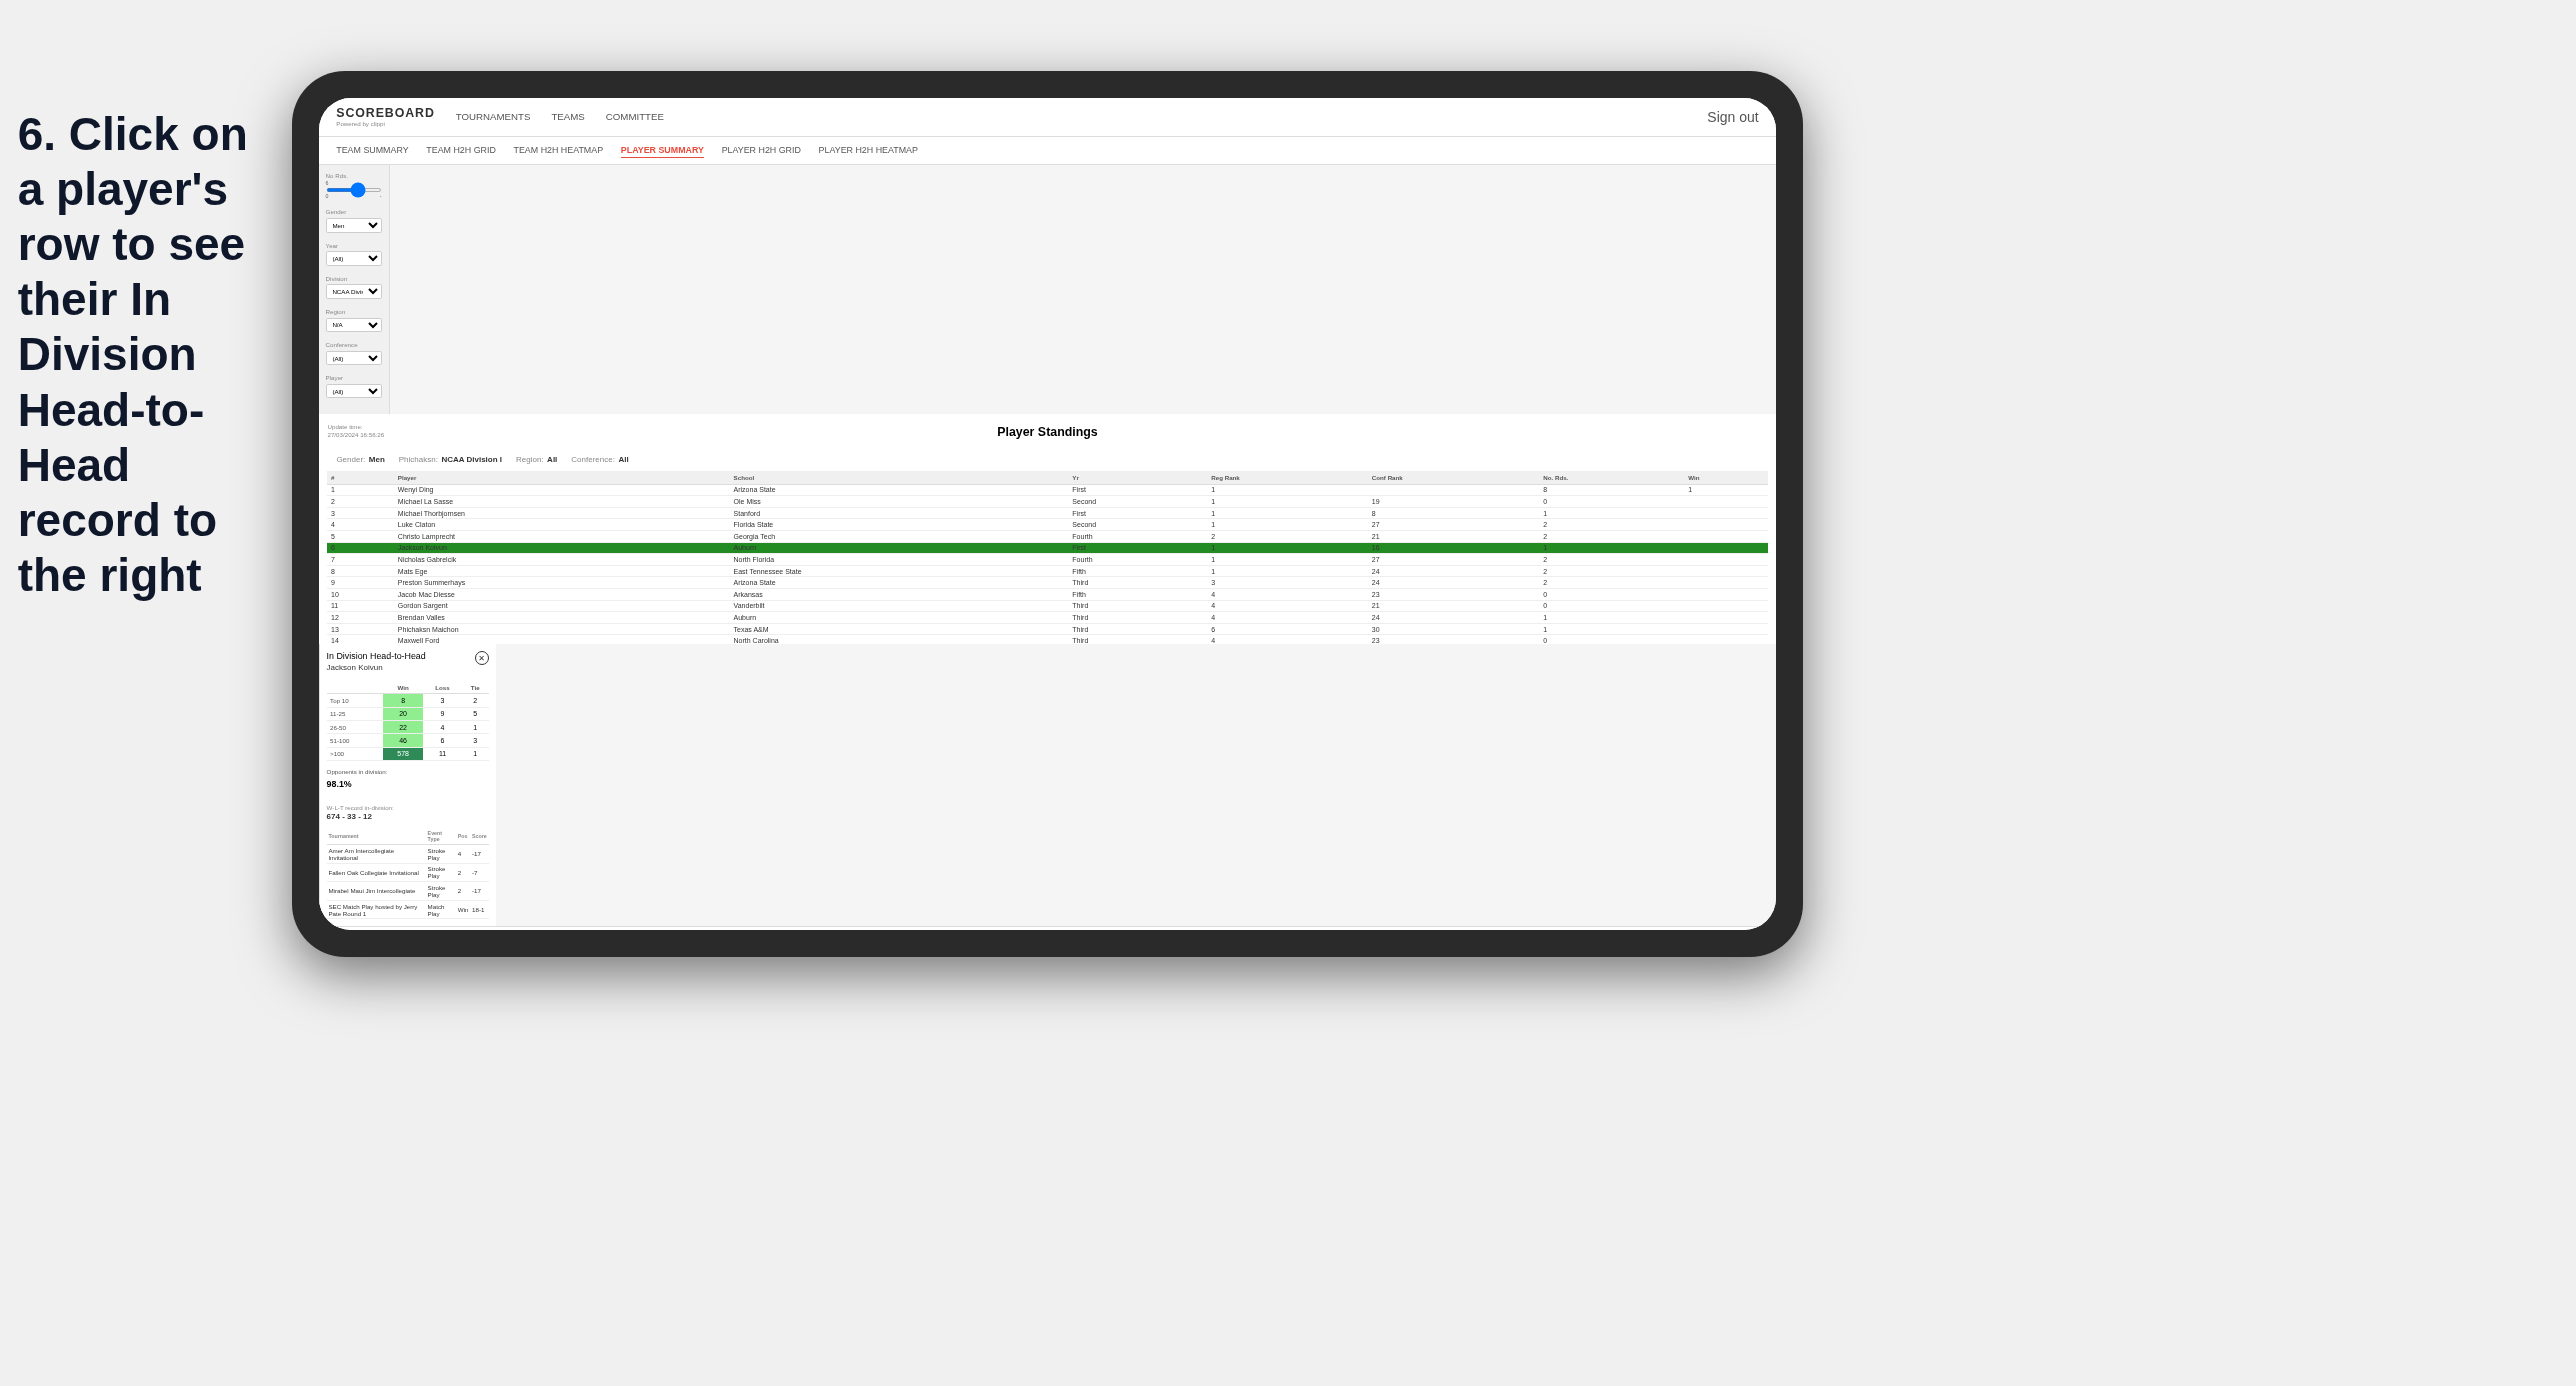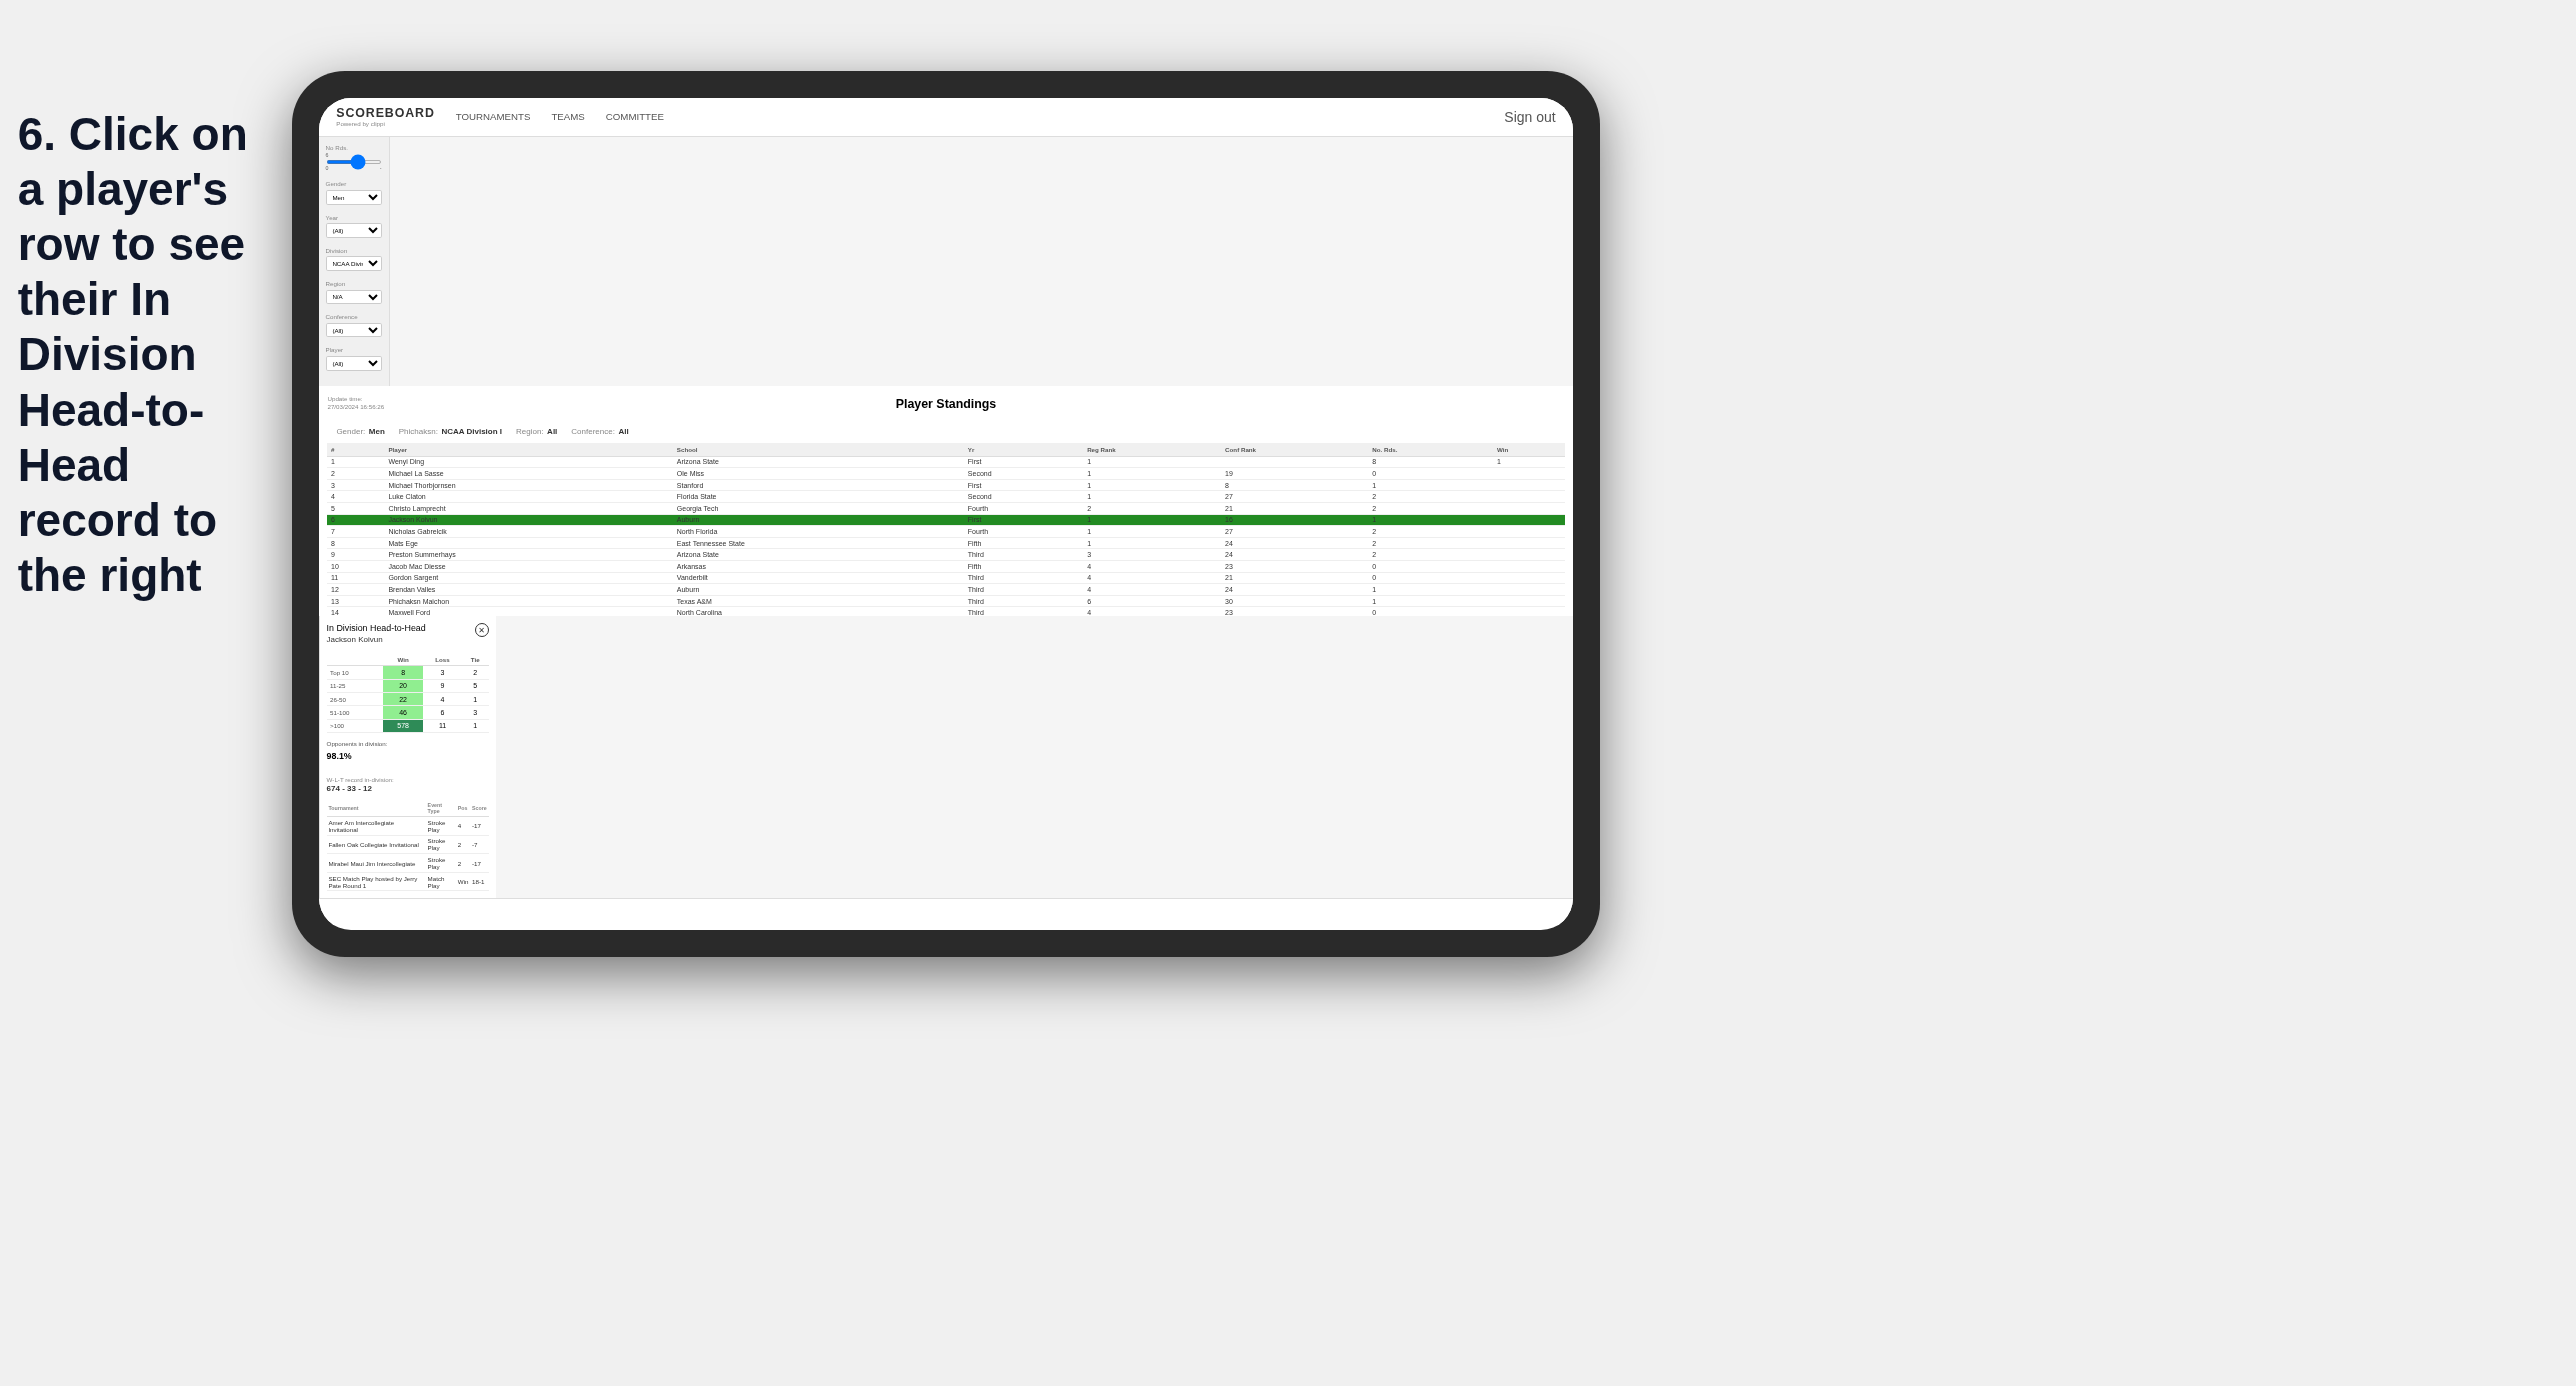--- a/index.html
+++ b/index.html
@@ -23,21 +23,21 @@
       color: #0f172a;
       line-height: 1.2;
       padding: 17.7px;
     }
 
     
     .tablet-frame {
       position: absolute;
       left: 292px;
       top: 71px;
-      width: 1308px;
+      width: 1511px;
       height: 886px;
       background: #2a2a2a;
       border-radius: 53px;
       box-shadow: 0 17.7px 53px rgba(0,0,0,0.5);
       padding: 26.6px;
     }
 
     .tablet-screen {
       width: 100%;
       height: 100%;
@@ -400,20 +400,28 @@
       <div class="nav-items">
         <span class="nav-item">TOURNAMENTS</span>
         <span class="nav-item">TEAMS</span>
         <span class="nav-item">COMMITTEE</span>
       </div>
       <div class="nav-right">
         <span>Sign out</span>
       </div>
     </div>
 
+    <div class="sub-nav">
+      <span class="sub-nav-item">TEAM SUMMARY</span>
+      <span class="sub-nav-item">TEAM H2H GRID</span>
+      <span class="sub-nav-item">TEAM H2H HEATMAP</span>
+      <span class="sub-nav-item active">PLAYER SUMMARY</span>
+      <span class="sub-nav-item">PLAYER H2H GRID</span>
+      <span class="sub-nav-item">PLAYER H2H HEATMAP</span>
+    </div>
 
     <div class="main-content">
 
       <div class="sidebar-filters">
         <div class="filter-group">
           <div class="no-rds-label">No Rds.</div>
           <div class="slider-container">
             <div class="slider-row">
                 <span>6</span>
               </div>

